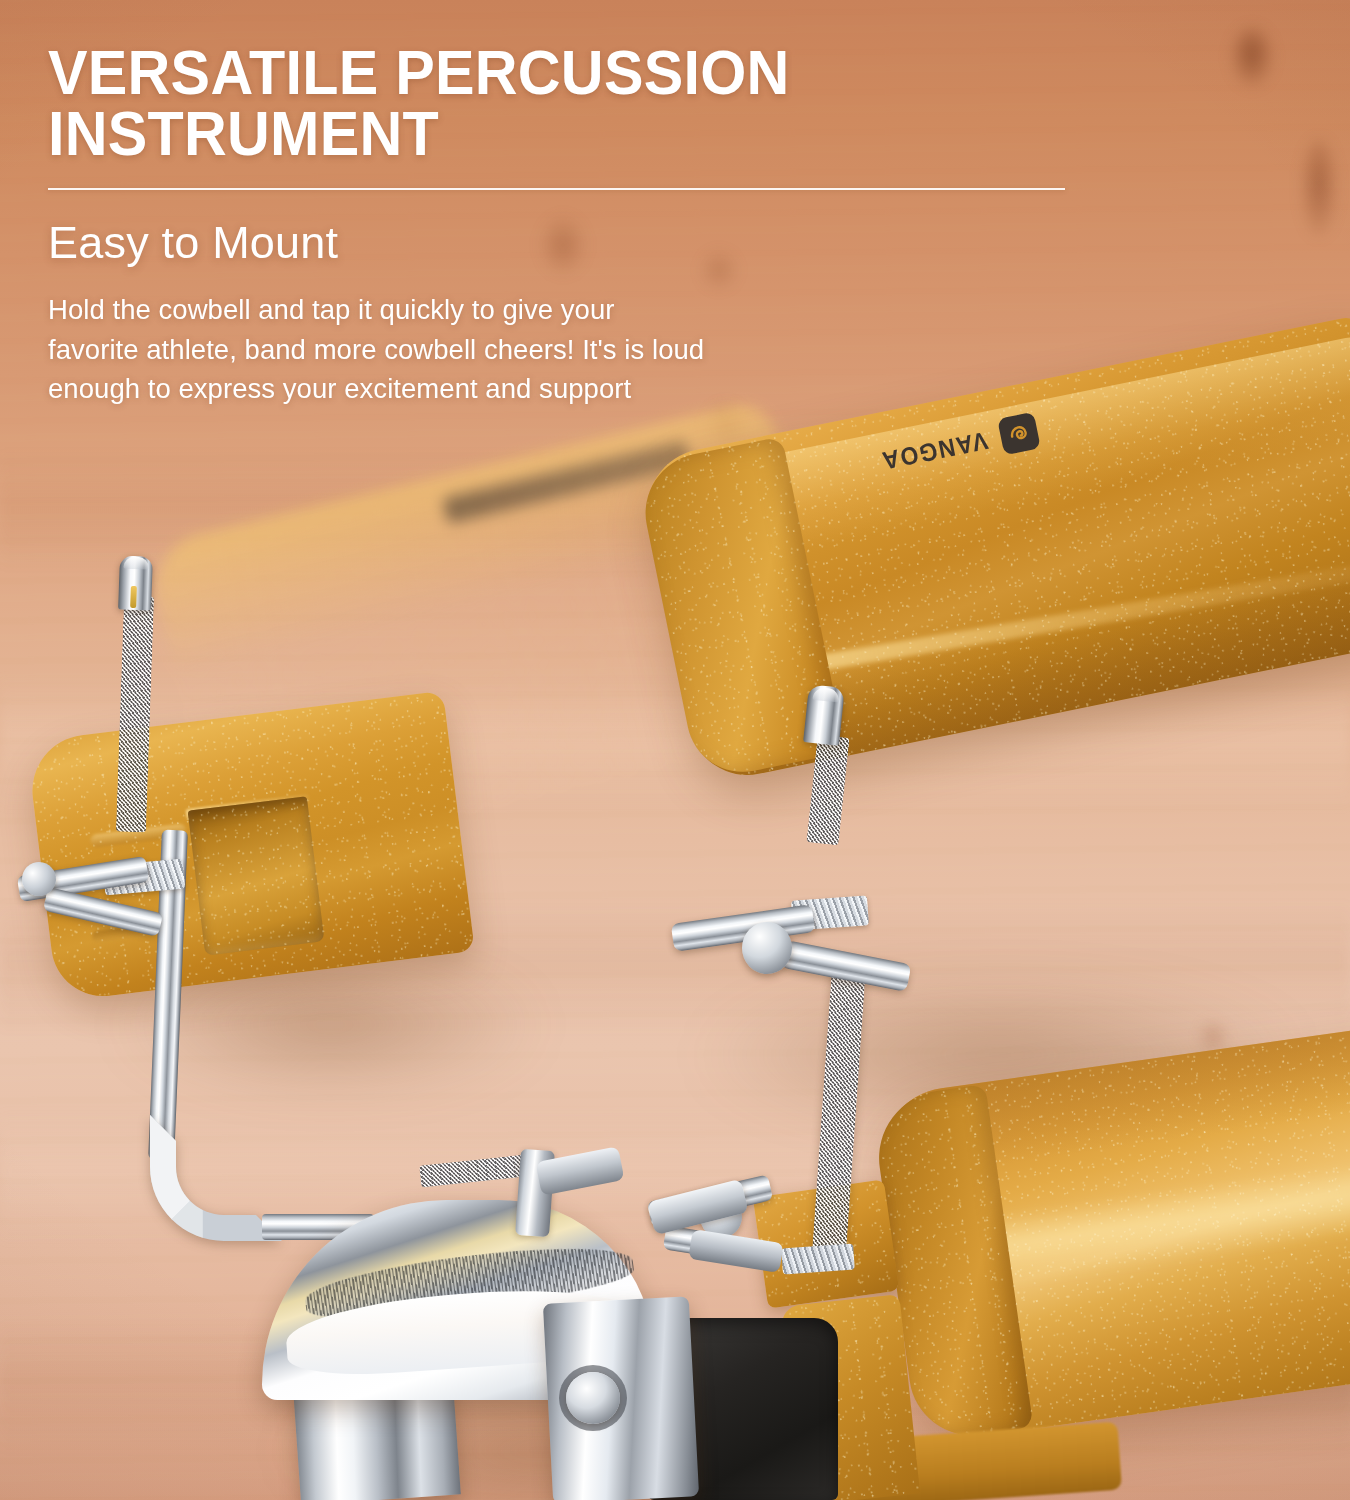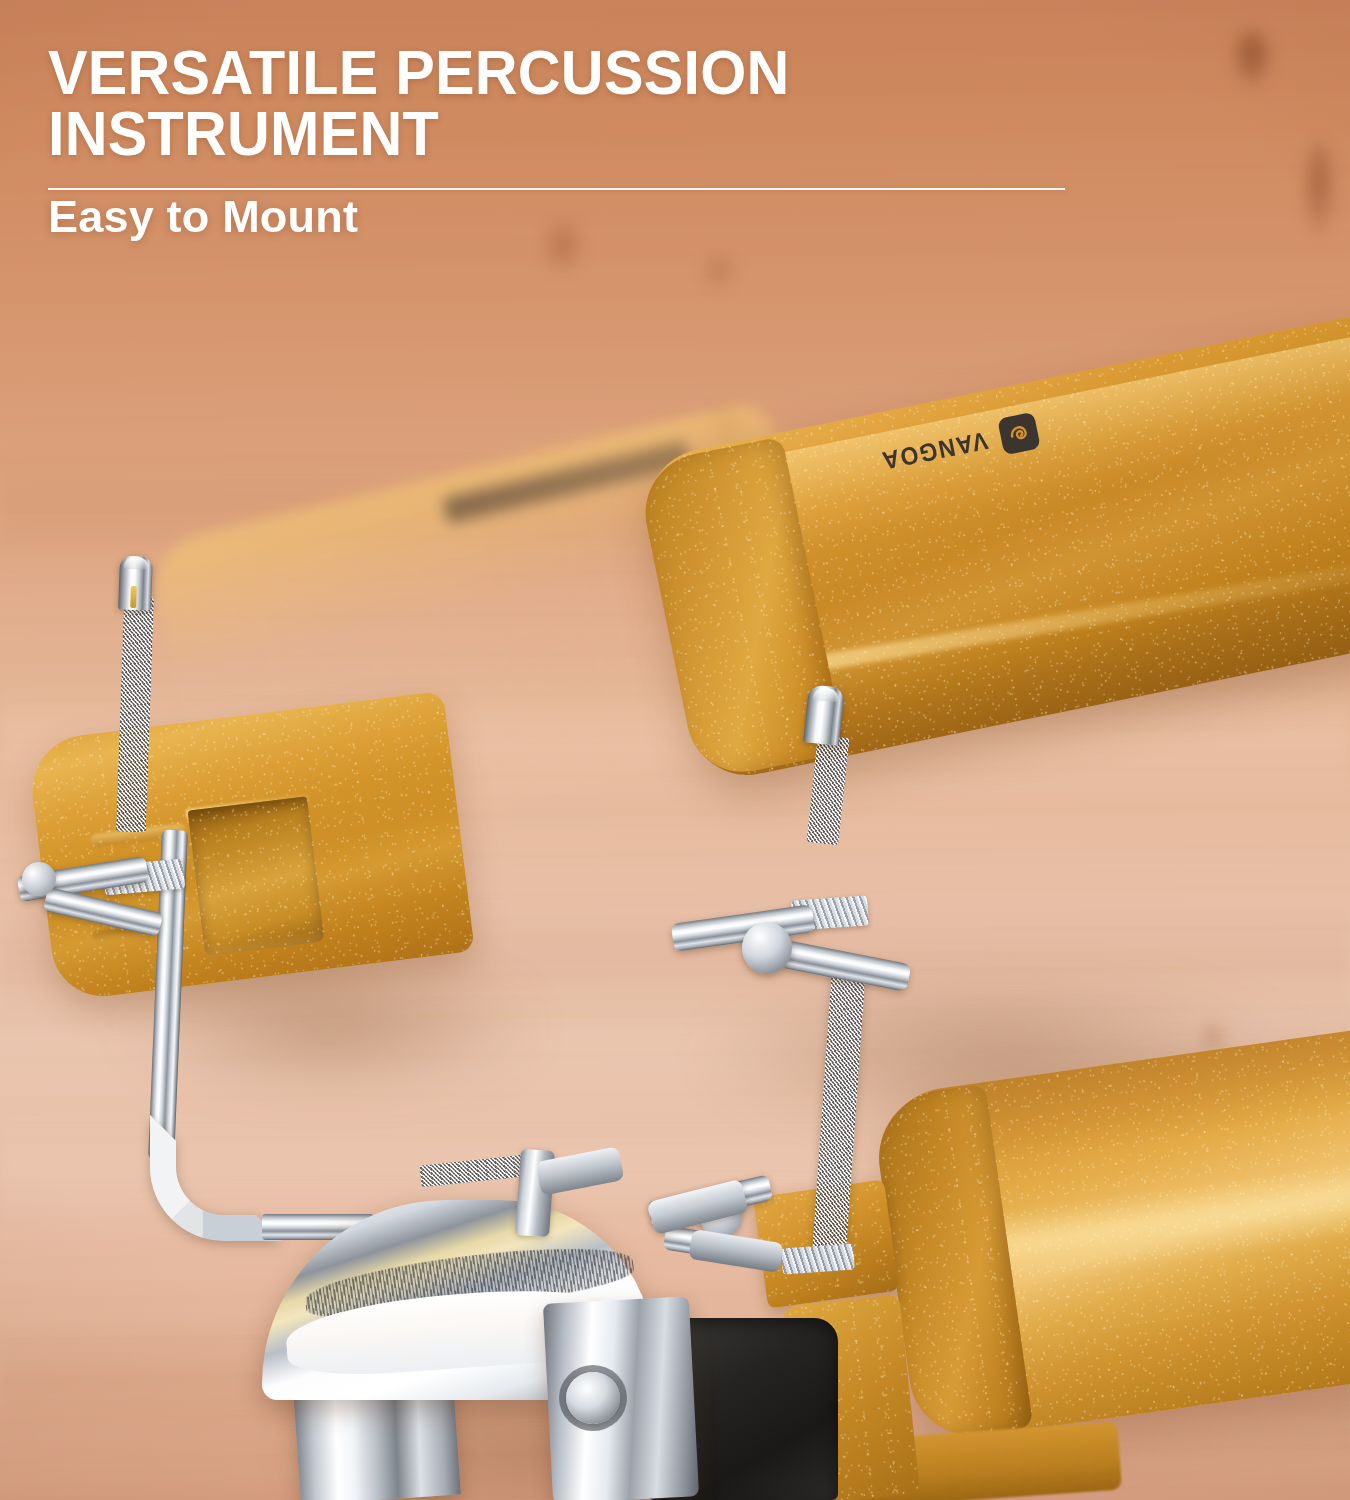--- a/index.html
+++ b/index.html
@@ -88,24 +88,24 @@
     text-shadow:0 2px 7px rgba(120,58,28,.30);
     white-space:pre-line;
   }
   .rule {
     margin-top:24px;
     width:1017px; height:2px;
     background:rgba(255,255,255,.92);
     box-shadow:0 1px 4px rgba(120,58,28,.25);
   }
   .subhead {
-    margin-top:3px;
+    margin-top:29px;
     color:#ffffff;
     font-size:45px;
-    font-weight:700;
+    font-weight:400;
     letter-spacing:0.2px;
     line-height:1.05;
     text-shadow:0 2px 8px rgba(120,58,28,.32);
   }
   .bodytext {
     margin-top:24px;
     color:#ffffff;
     font-size:27.5px;
     font-weight:400;
     line-height:1.42;
@@ -662,15 +662,18 @@
   <div class="part tw2"></div>
   <div class="part tw3"></div>
 
   <div class="vig"></div>
 
   <div class="copy">
     <h1 class="headline">VERSATILE PERCUSSION
 INSTRUMENT</h1>
     <div class="rule"></div>
     <h2 class="subhead">Easy to Mount</h2>
+    <p class="bodytext">Hold the cowbell and tap it quickly to give your
+favorite athlete, band more cowbell cheers! It's is loud
+enough to express your excitement and support</p>
   </div>
 
 </div>
 
 </body></html>

